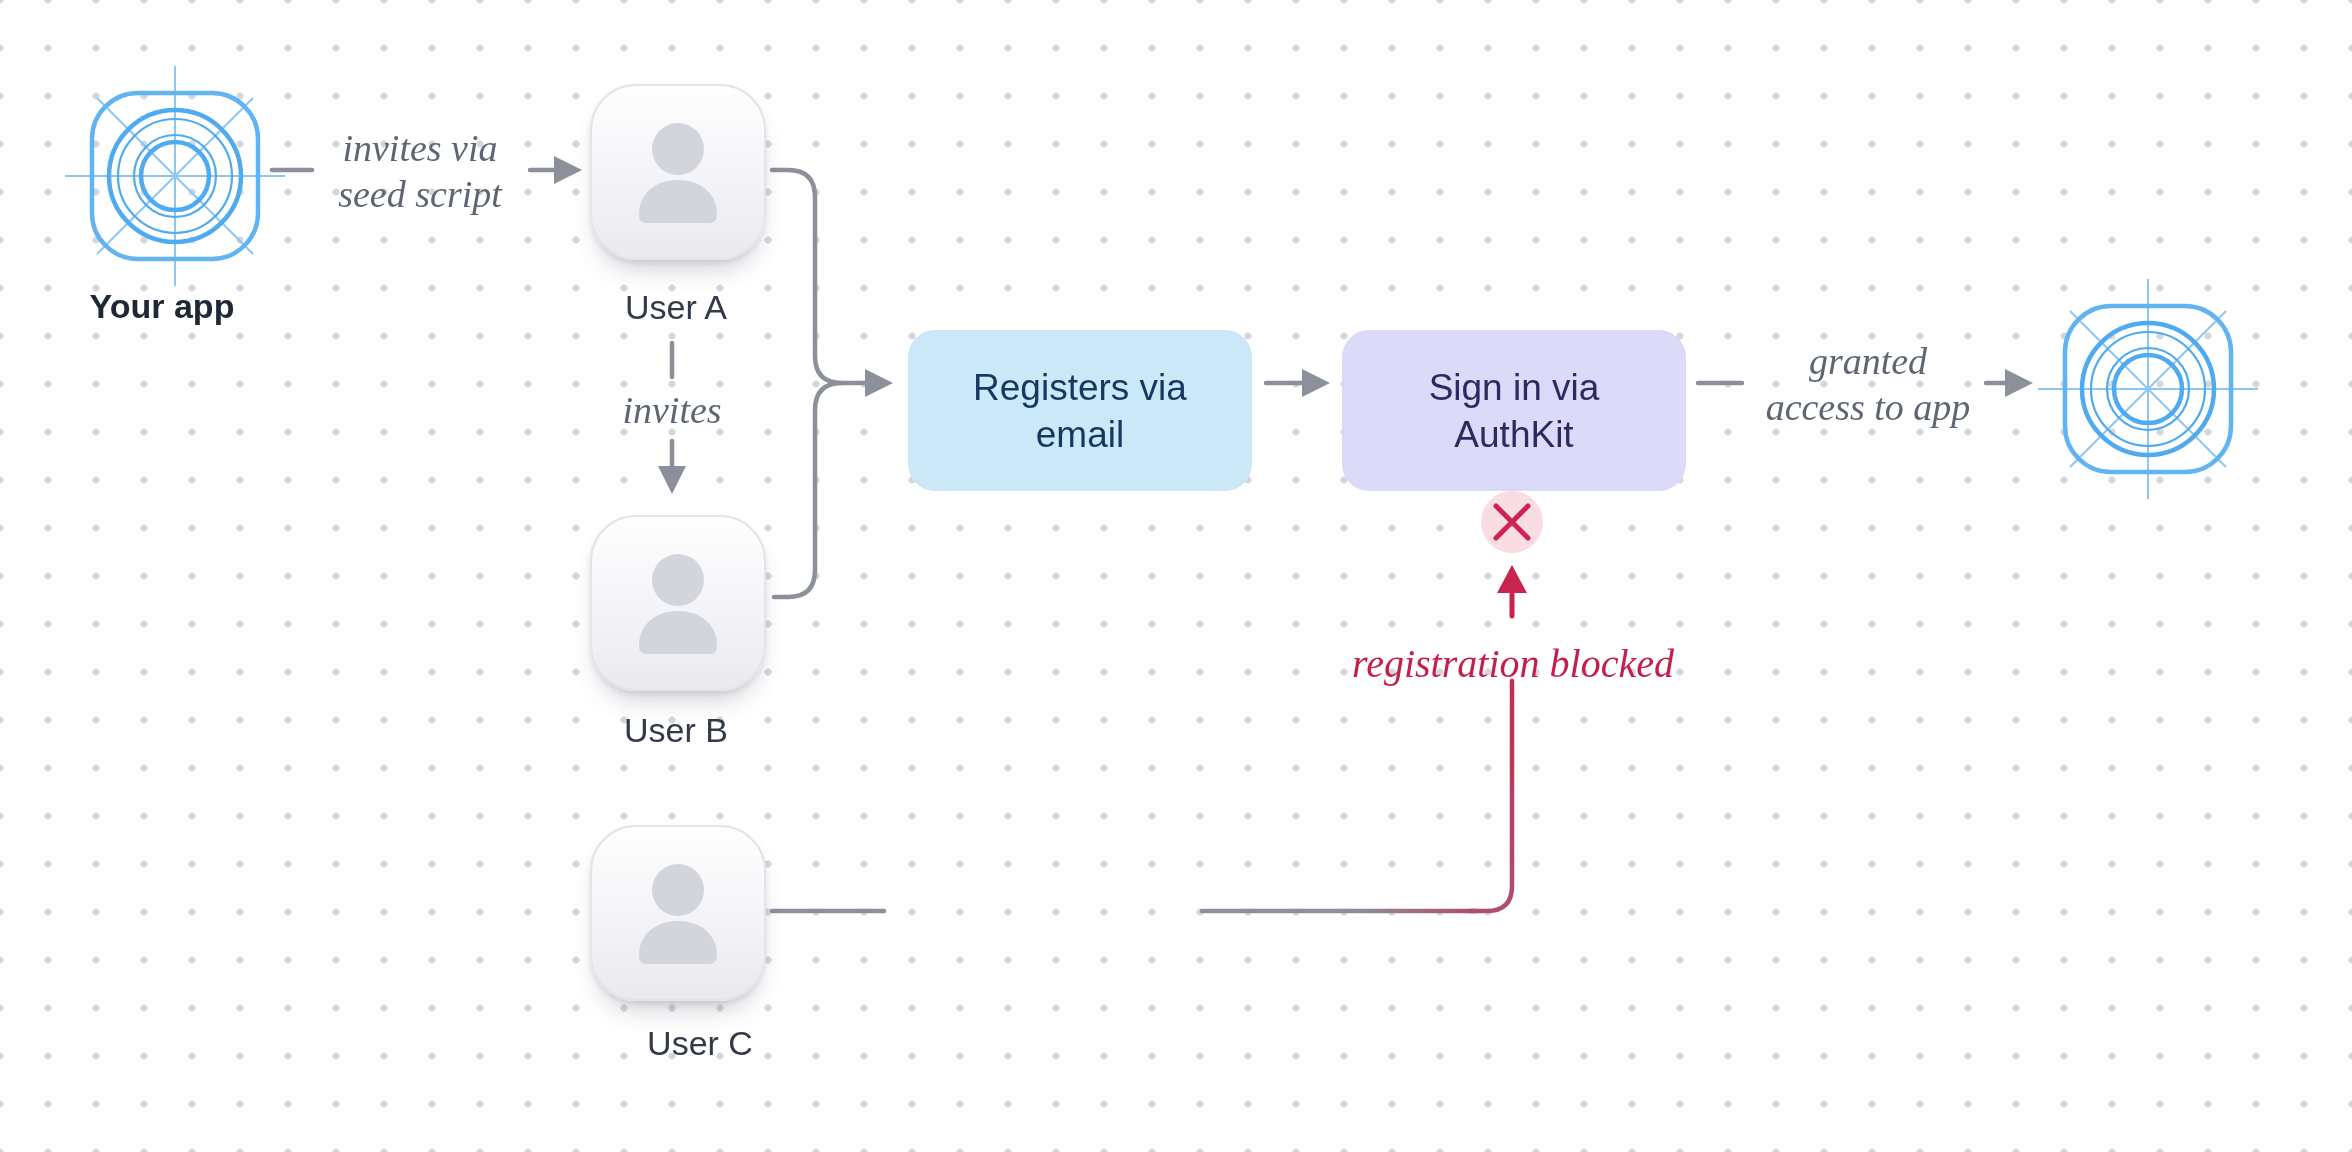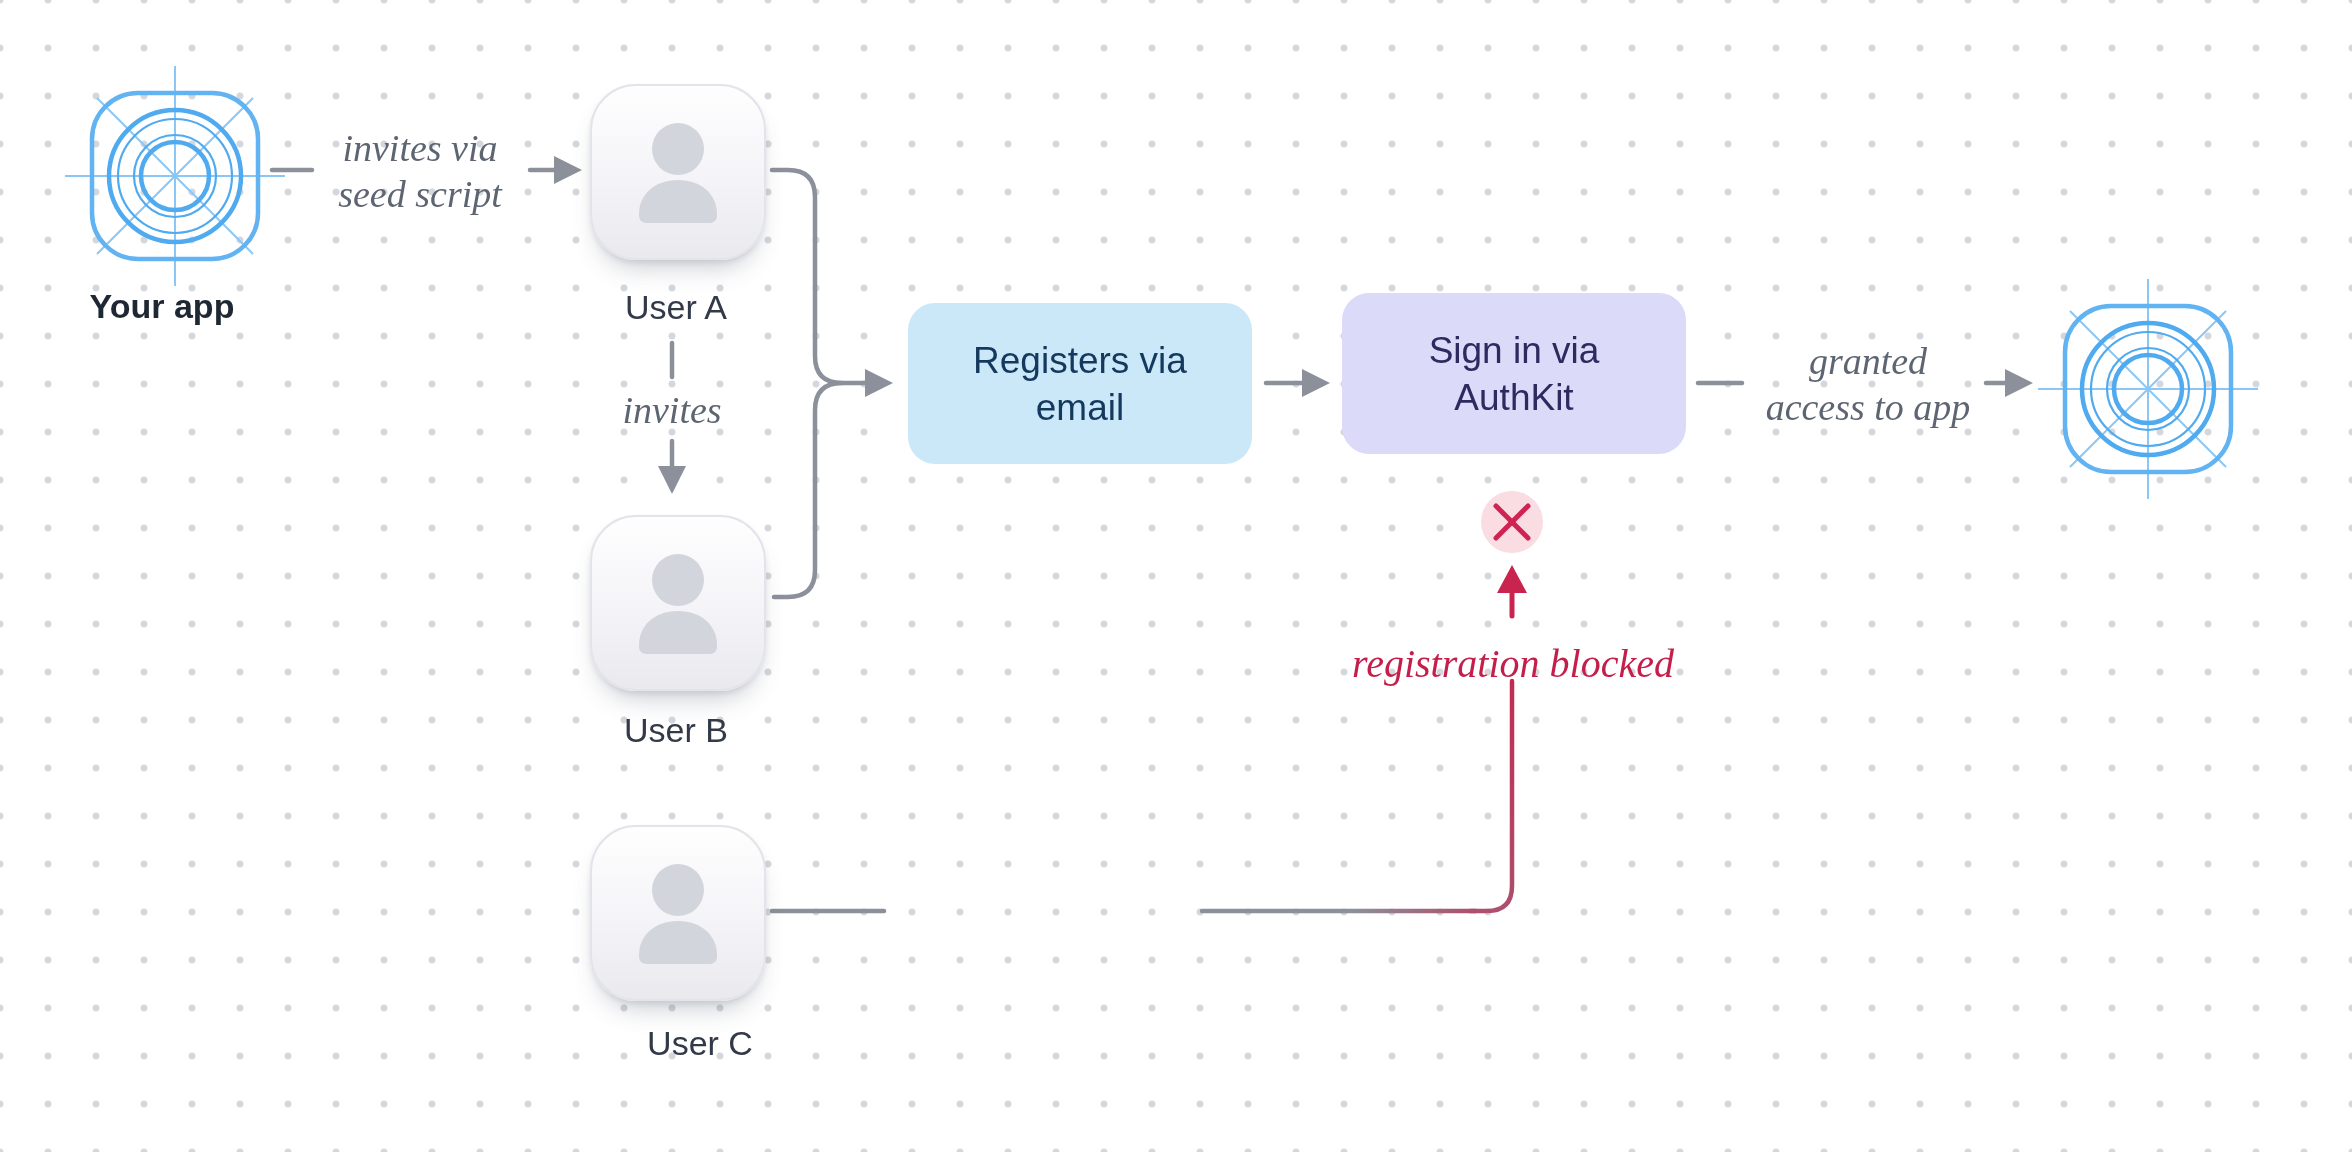--- a/index.html
+++ b/index.html
@@ -23,21 +23,21 @@
     display:flex;align-items:center;justify-content:center;
   }
   .node-label{
     position:absolute;transform:translate(-50%,-50%);
     font-size:34px;font-weight:500;color:#323a48;white-space:nowrap;
   }
   .node-label.app-title{font-weight:700;color:#1e2734;}
   .step-box{
     position:absolute;width:344px;height:161px;border-radius:27px;
     display:flex;align-items:center;justify-content:center;text-align:center;
-    font-size:37px;line-height:47px;white-space:pre-line;
+    font-size:37px;line-height:47px;white-space:pre-line;margin-top:27px;
   }
   .step-box.blue{background:#cbe8f9;color:#15395e;}
   .step-box.purple{background:#dbdaf8;color:#2d2a5f;}
   .annot{
     position:absolute;transform:translate(-50%,-50%);
     font-family:"Liberation Serif",serif;font-style:italic;
     font-size:38px;line-height:46px;color:#5d6572;
     text-align:center;white-space:pre-line;
   }
   .annot.blocked{color:#c41f4a;font-size:40px;white-space:nowrap;margin-top:16px;}
@@ -138,21 +138,21 @@
   <div class="user-card" style="left:590px;top:825px;">
     <svg width="172" height="172" viewBox="0 0 172 172">
       <circle cx="86" cy="63" r="26" fill="#d3d5dd"></circle>
       <path d="M86 94 c-24 0 -39 15 -39 34 v2 a7 7 0 0 0 7 7 h64 a7 7 0 0 0 7 -7 v-2 c0 -19 -15 -34 -39 -34 z" fill="#d3d5dd"></path>
     </svg>
   </div>
   <div class="node-label" style="left:676px;top:1043px;margin-left:24px;">User C</div>
 
   <div class="step-box blue" style="left:908px;top:303px;">Registers via
 email</div>
-  <div class="step-box purple" style="left:1342px;top:293px;">Sign in via
+  <div class="step-box purple" style="left:1342px;top:303px;">Sign in via
 AuthKit</div>
 
   <div class="app-icon" style="left:2028px;top:269px;">
     <svg width="240" height="240" viewBox="0 0 240 240">
       <g stroke="#8cc6f5" stroke-width="2" fill="none">
         <line x1="120" y1="10" x2="120" y2="230"></line>
         <line x1="10" y1="120" x2="230" y2="120"></line>
         <line x1="42" y1="42" x2="198" y2="198"></line>
         <line x1="198" y1="42" x2="42" y2="198"></line>
       </g>

